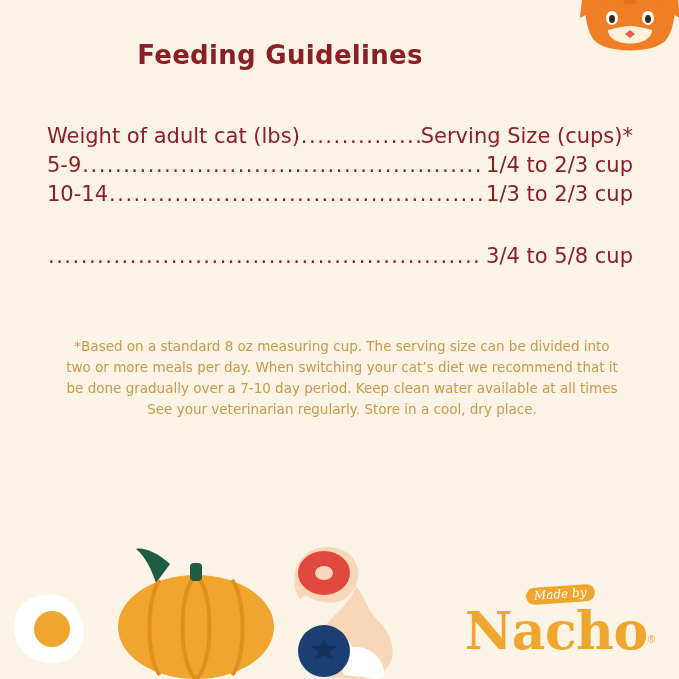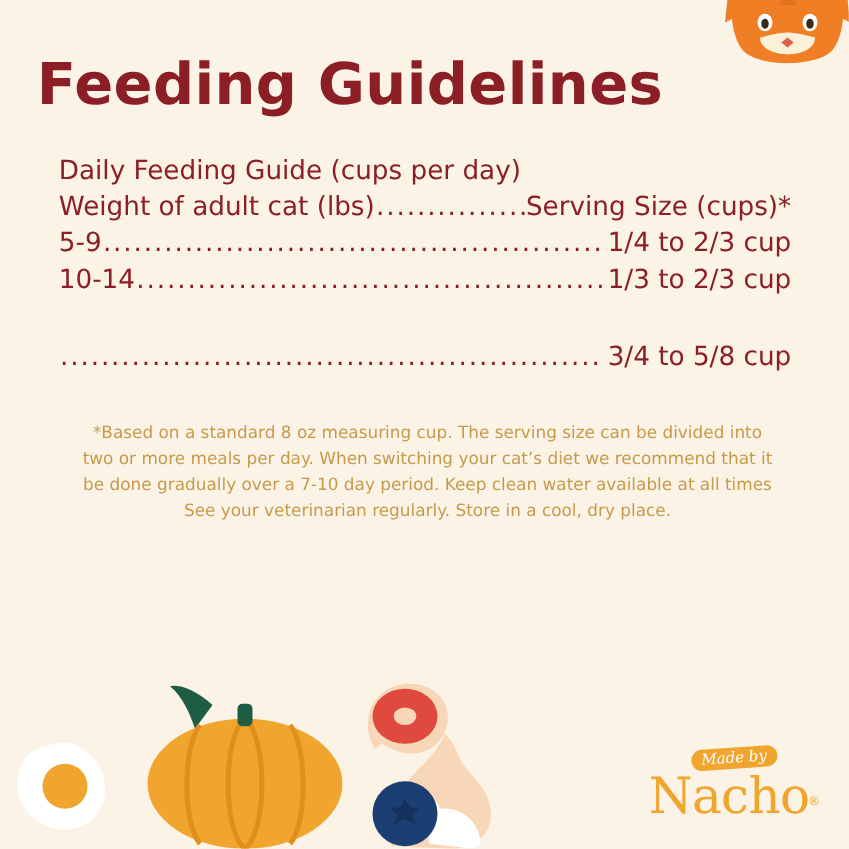--- a/index.html
+++ b/index.html
@@ -25,21 +25,21 @@
   }
 
   
   .title {
     position: absolute;
     top: 40px;
     left: 0;
     width: 560px;
     text-align: center;
     font-family: "DejaVu Sans", sans-serif;
-    font-size: 46px;
+    font-size: 26px;
     font-weight: bold;
     letter-spacing: 0.3px;
     color: #8c1f26;
   }
 
   
   .guide {
     position: absolute;
     top: 122px;
     left: 47px;
@@ -106,22 +106,22 @@
     font-family: "DejaVu Serif", serif;
     font-style: italic;
     font-size: 12px;
     padding: 2px 8px 3px;
     border-radius: 9px;
     transform: rotate(-4deg);
     margin-bottom: 2px;
   }
   .brand .nacho {
     font-family: "DejaVu Serif", serif;
-    font-weight: normal;
-    font-size: 40px;
+    font-weight: bold;
+    font-size: 52px;
     color: #f0a52e;
     letter-spacing: -0.5px;
   }
   .brand .reg {
     font-size: 10px;
     color: #f0a52e;
     vertical-align: super;
   }
 </style>
 </head>
@@ -143,21 +143,20 @@
     <path d="M30 30 C30 48 74 48 74 30 C74 30 60 26 52 26 C44 26 30 30 30 30 Z" fill="#fdf0d9"></path>
     <path d="M52 30 l-5 4 l5 4 l5 -4 Z" fill="#e1604a"></path>
 
     <path d="M52 -14 l-7 18 h14 Z" fill="#d96a1c" opacity="0.55"></path>
   </svg>
 </div>
 
 <div class="title">Feeding Guidelines</div>
 
 <div class="guide">
-  <div class="guide-heading">Daily Feeding Guide (cups per day)</div>
 
   <div class="row">
     <span class="lbl">Weight of adult cat (lbs)</span>
     <span class="dots">.................</span>
     <span class="val">Serving Size (cups)*</span>
   </div>
 
   <div class="row">
     <span class="lbl">5-9</span>
     <span class="dots">..........................................................................</span>

